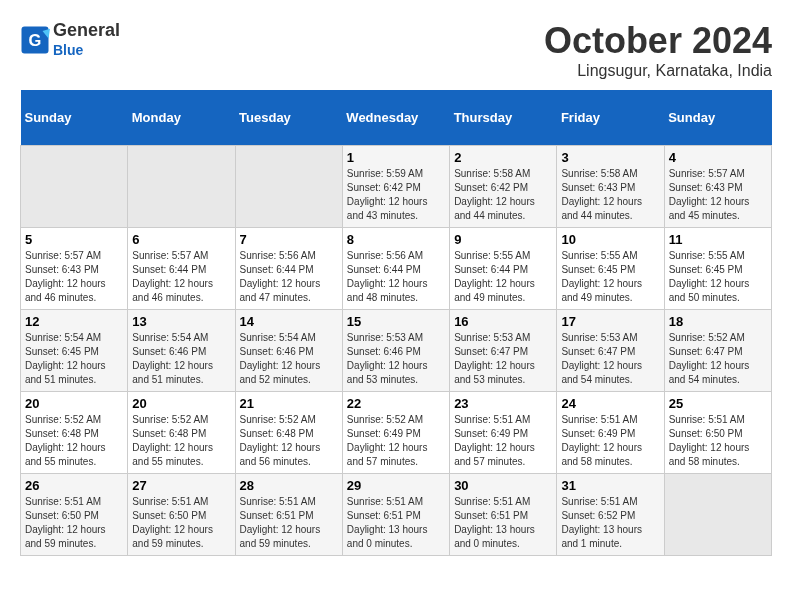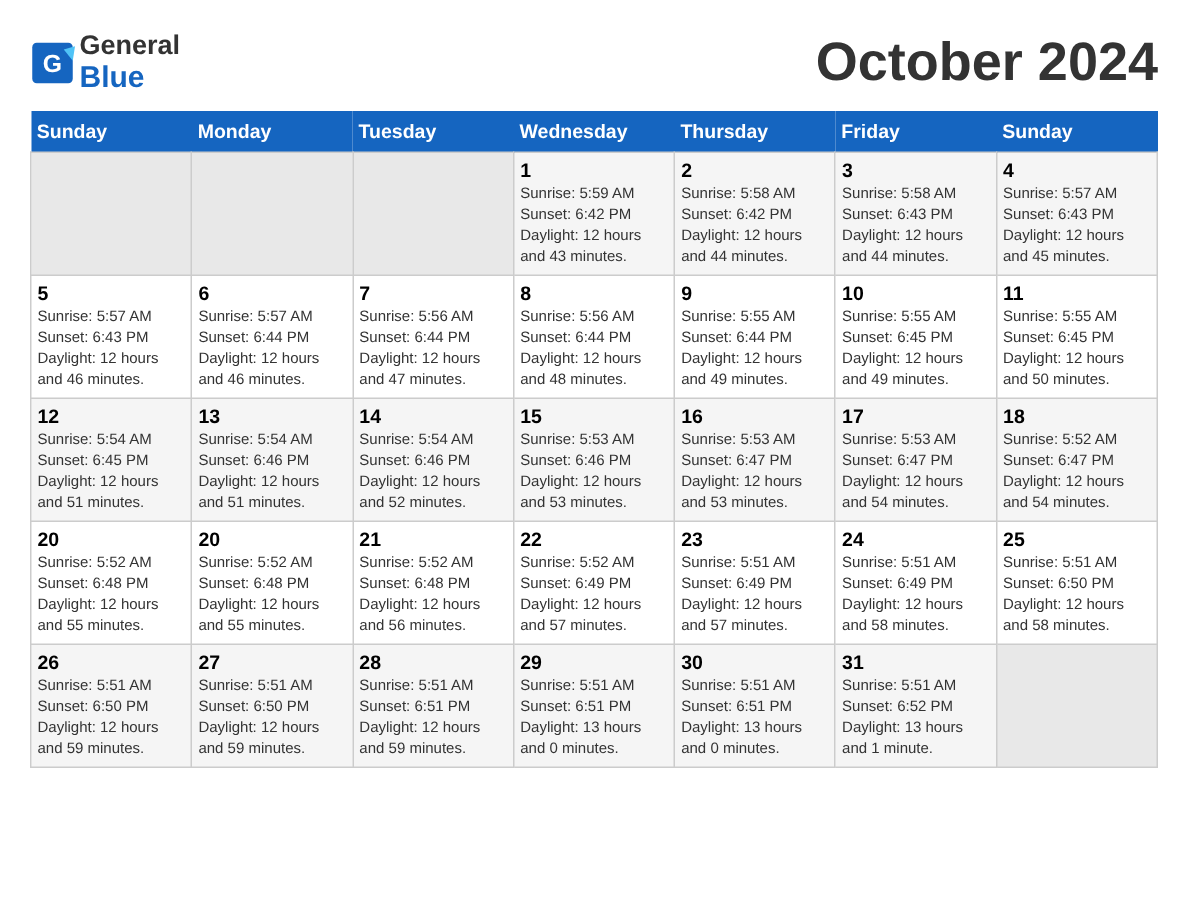--- a/index.html
+++ b/index.html
@@ -20,21 +20,21 @@
       display: flex;
       align-items: center;
     }
     .logo-text-general {
       font-size: 18px;
       font-weight: bold;
       color: #333;
       margin-top: 36px;
     }
     .logo-text-blue {
-      font-size: 20px;
+      font-size: 14px;
       font-weight: bold;
       color: #1565C0;
     }
     .logo-icon {
       width: 30px;
       height: 30px;
       margin-right: 3px;
     }
     .title-area {
       text-align: right;
@@ -49,21 +49,21 @@
       color: #333;
     }
     table {
       width: 100%;
       border-collapse: collapse;
       font-size: 11px;
     }
     thead tr th {
       background-color: #1565C0;
       color: #fff;
-      padding: 6px 4px;
+      padding: 20px 4px;
       text-align: left;
       font-size: 13px;
       font-weight: bold;
     }
     tbody tr td {
       border: 1px solid #ccc;
       padding: 4px 4px;
       vertical-align: top;
       min-height: 80px;
       width: 107px;
@@ -98,20 +98,21 @@
       <text x="20" y="28" text-anchor="middle" font-size="22" fill="white" font-weight="bold">G</text>
       <polygon points="30,8 40,5 38,18" fill="#4FC3F7"></polygon>
     </svg>
     <div>
       <span class="logo-text-general">General</span><br>
       <span class="logo-text-blue">Blue</span>
     </div>
   </div>
   <div class="title-area">
     <div class="main-title">October 2024</div>
+    <div class="subtitle">Lingsugur, Karnataka, India</div>
   </div>
 </div>
 
 <table>
   <thead>
     <tr>
     <th>Sunday</th>
         <th>Monday</th>
         <th>Tuesday</th>
         <th>Wednesday</th>

